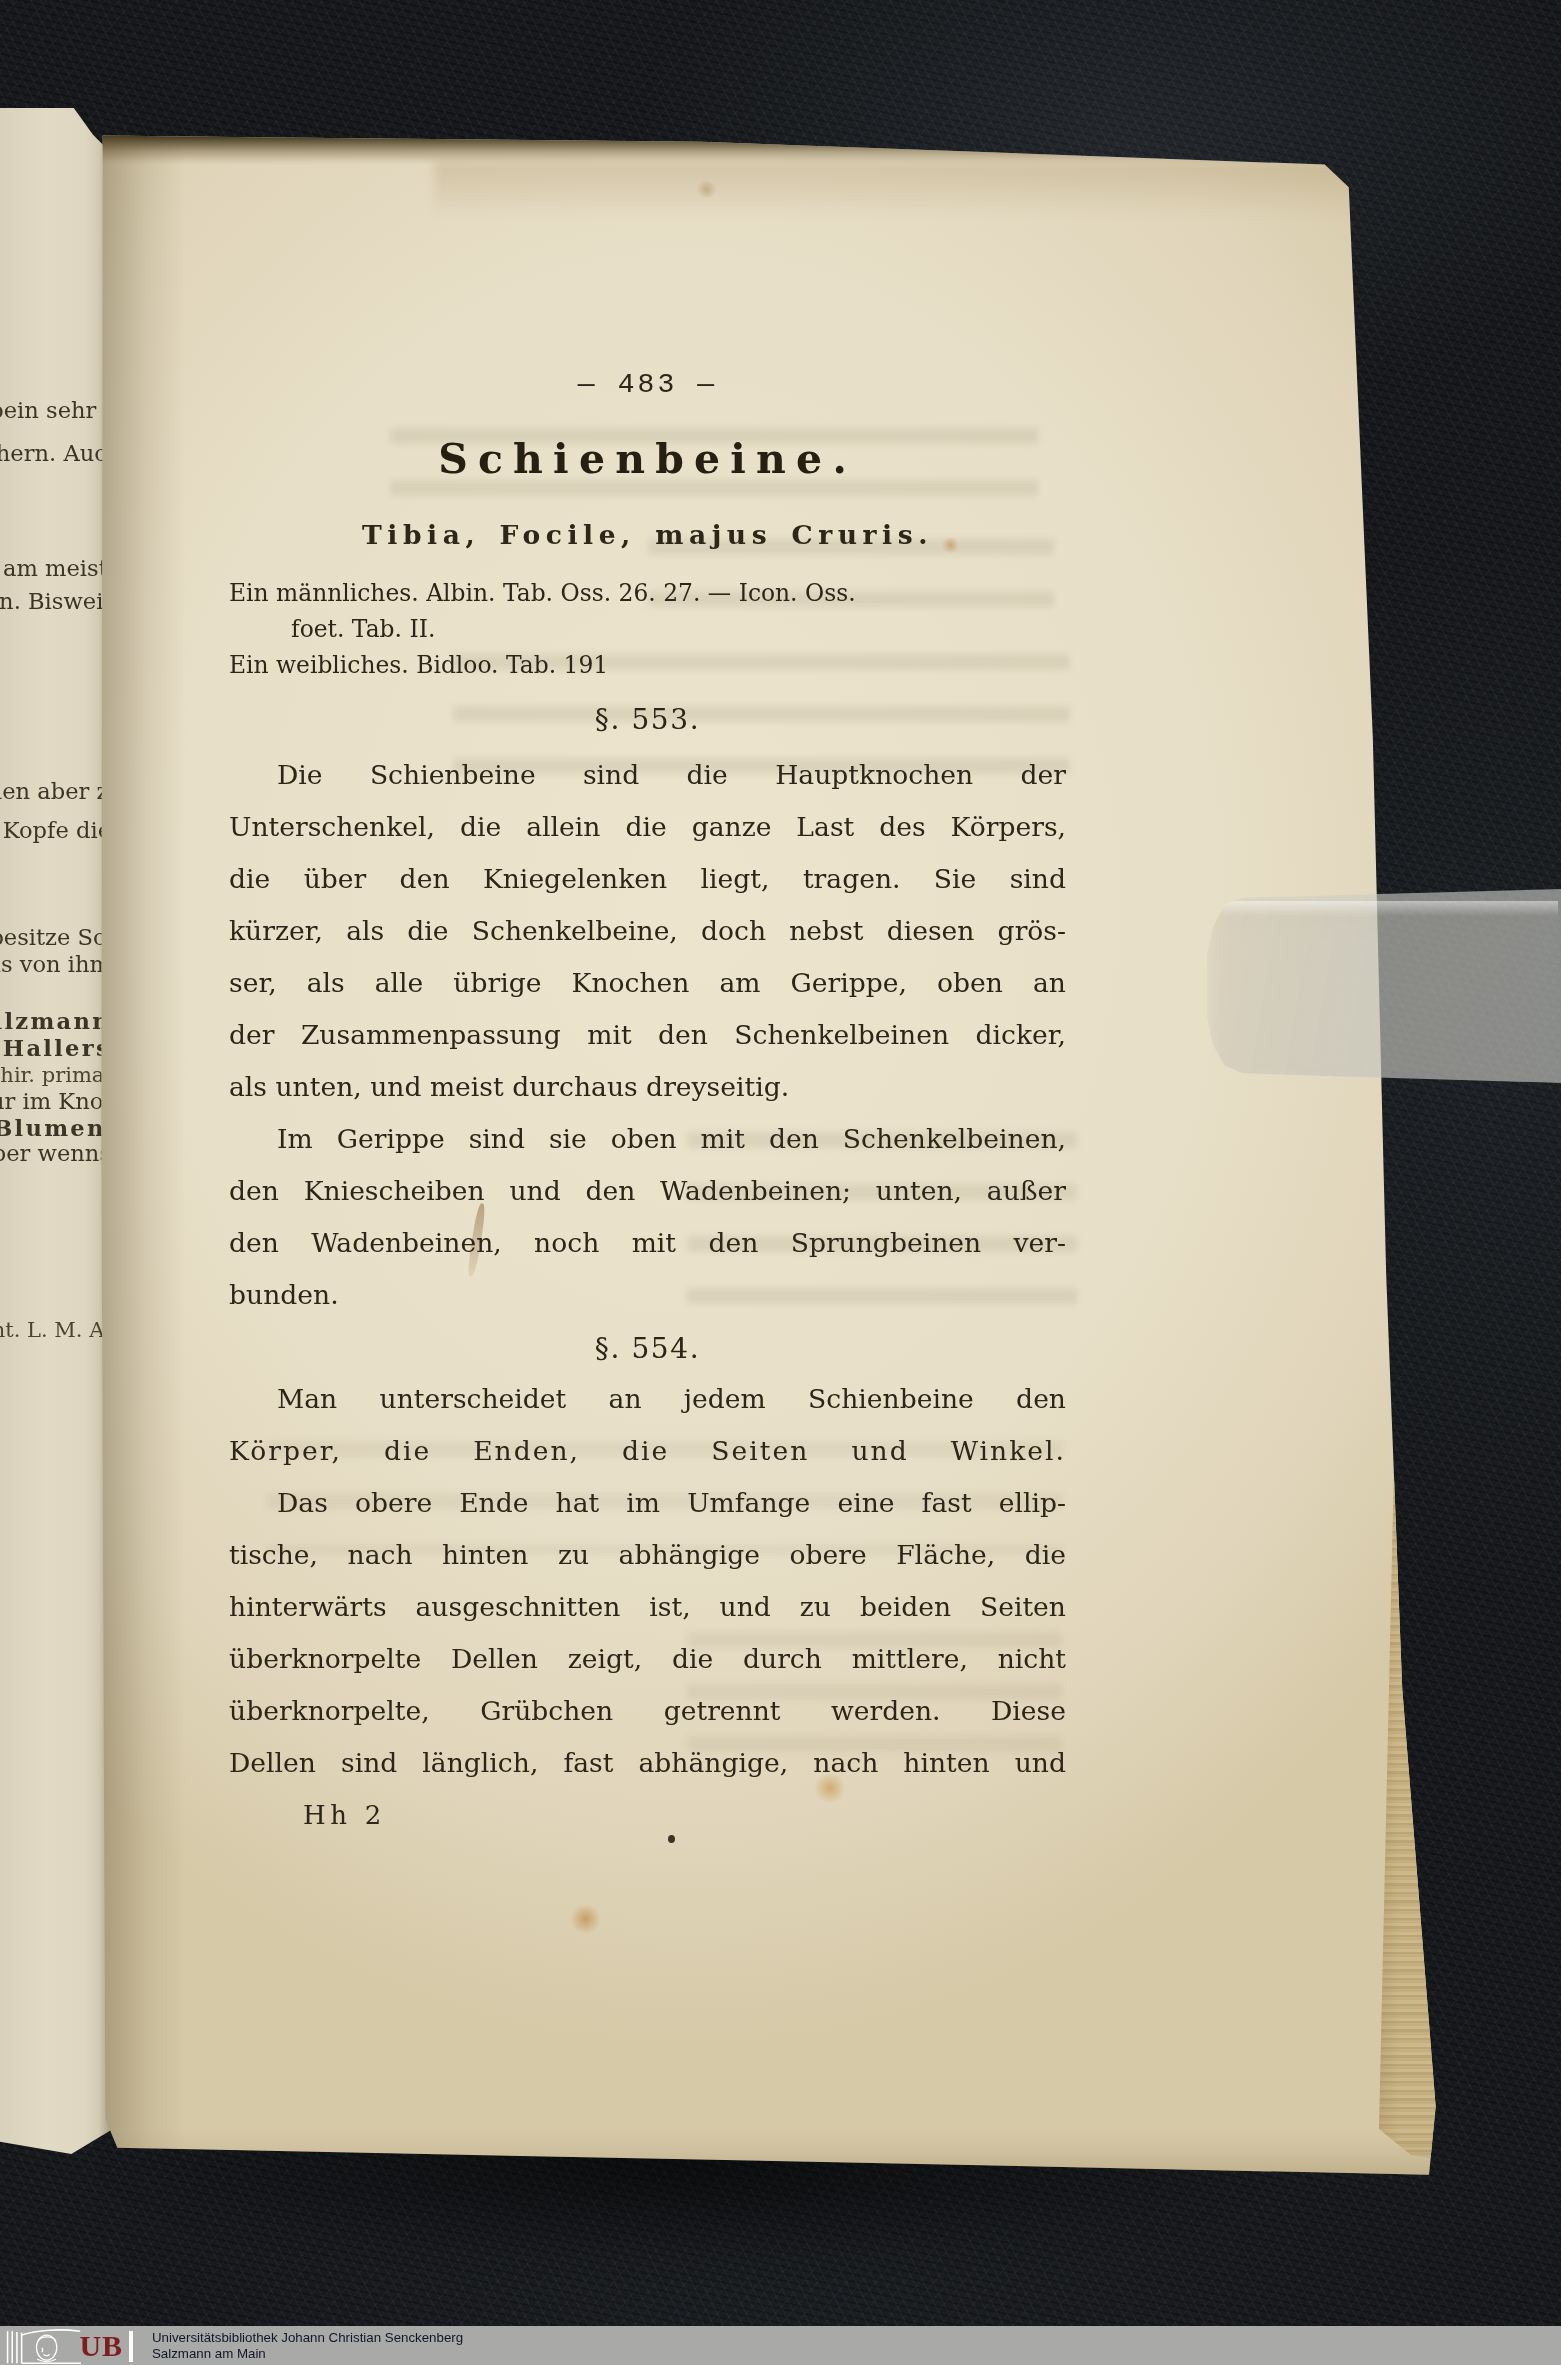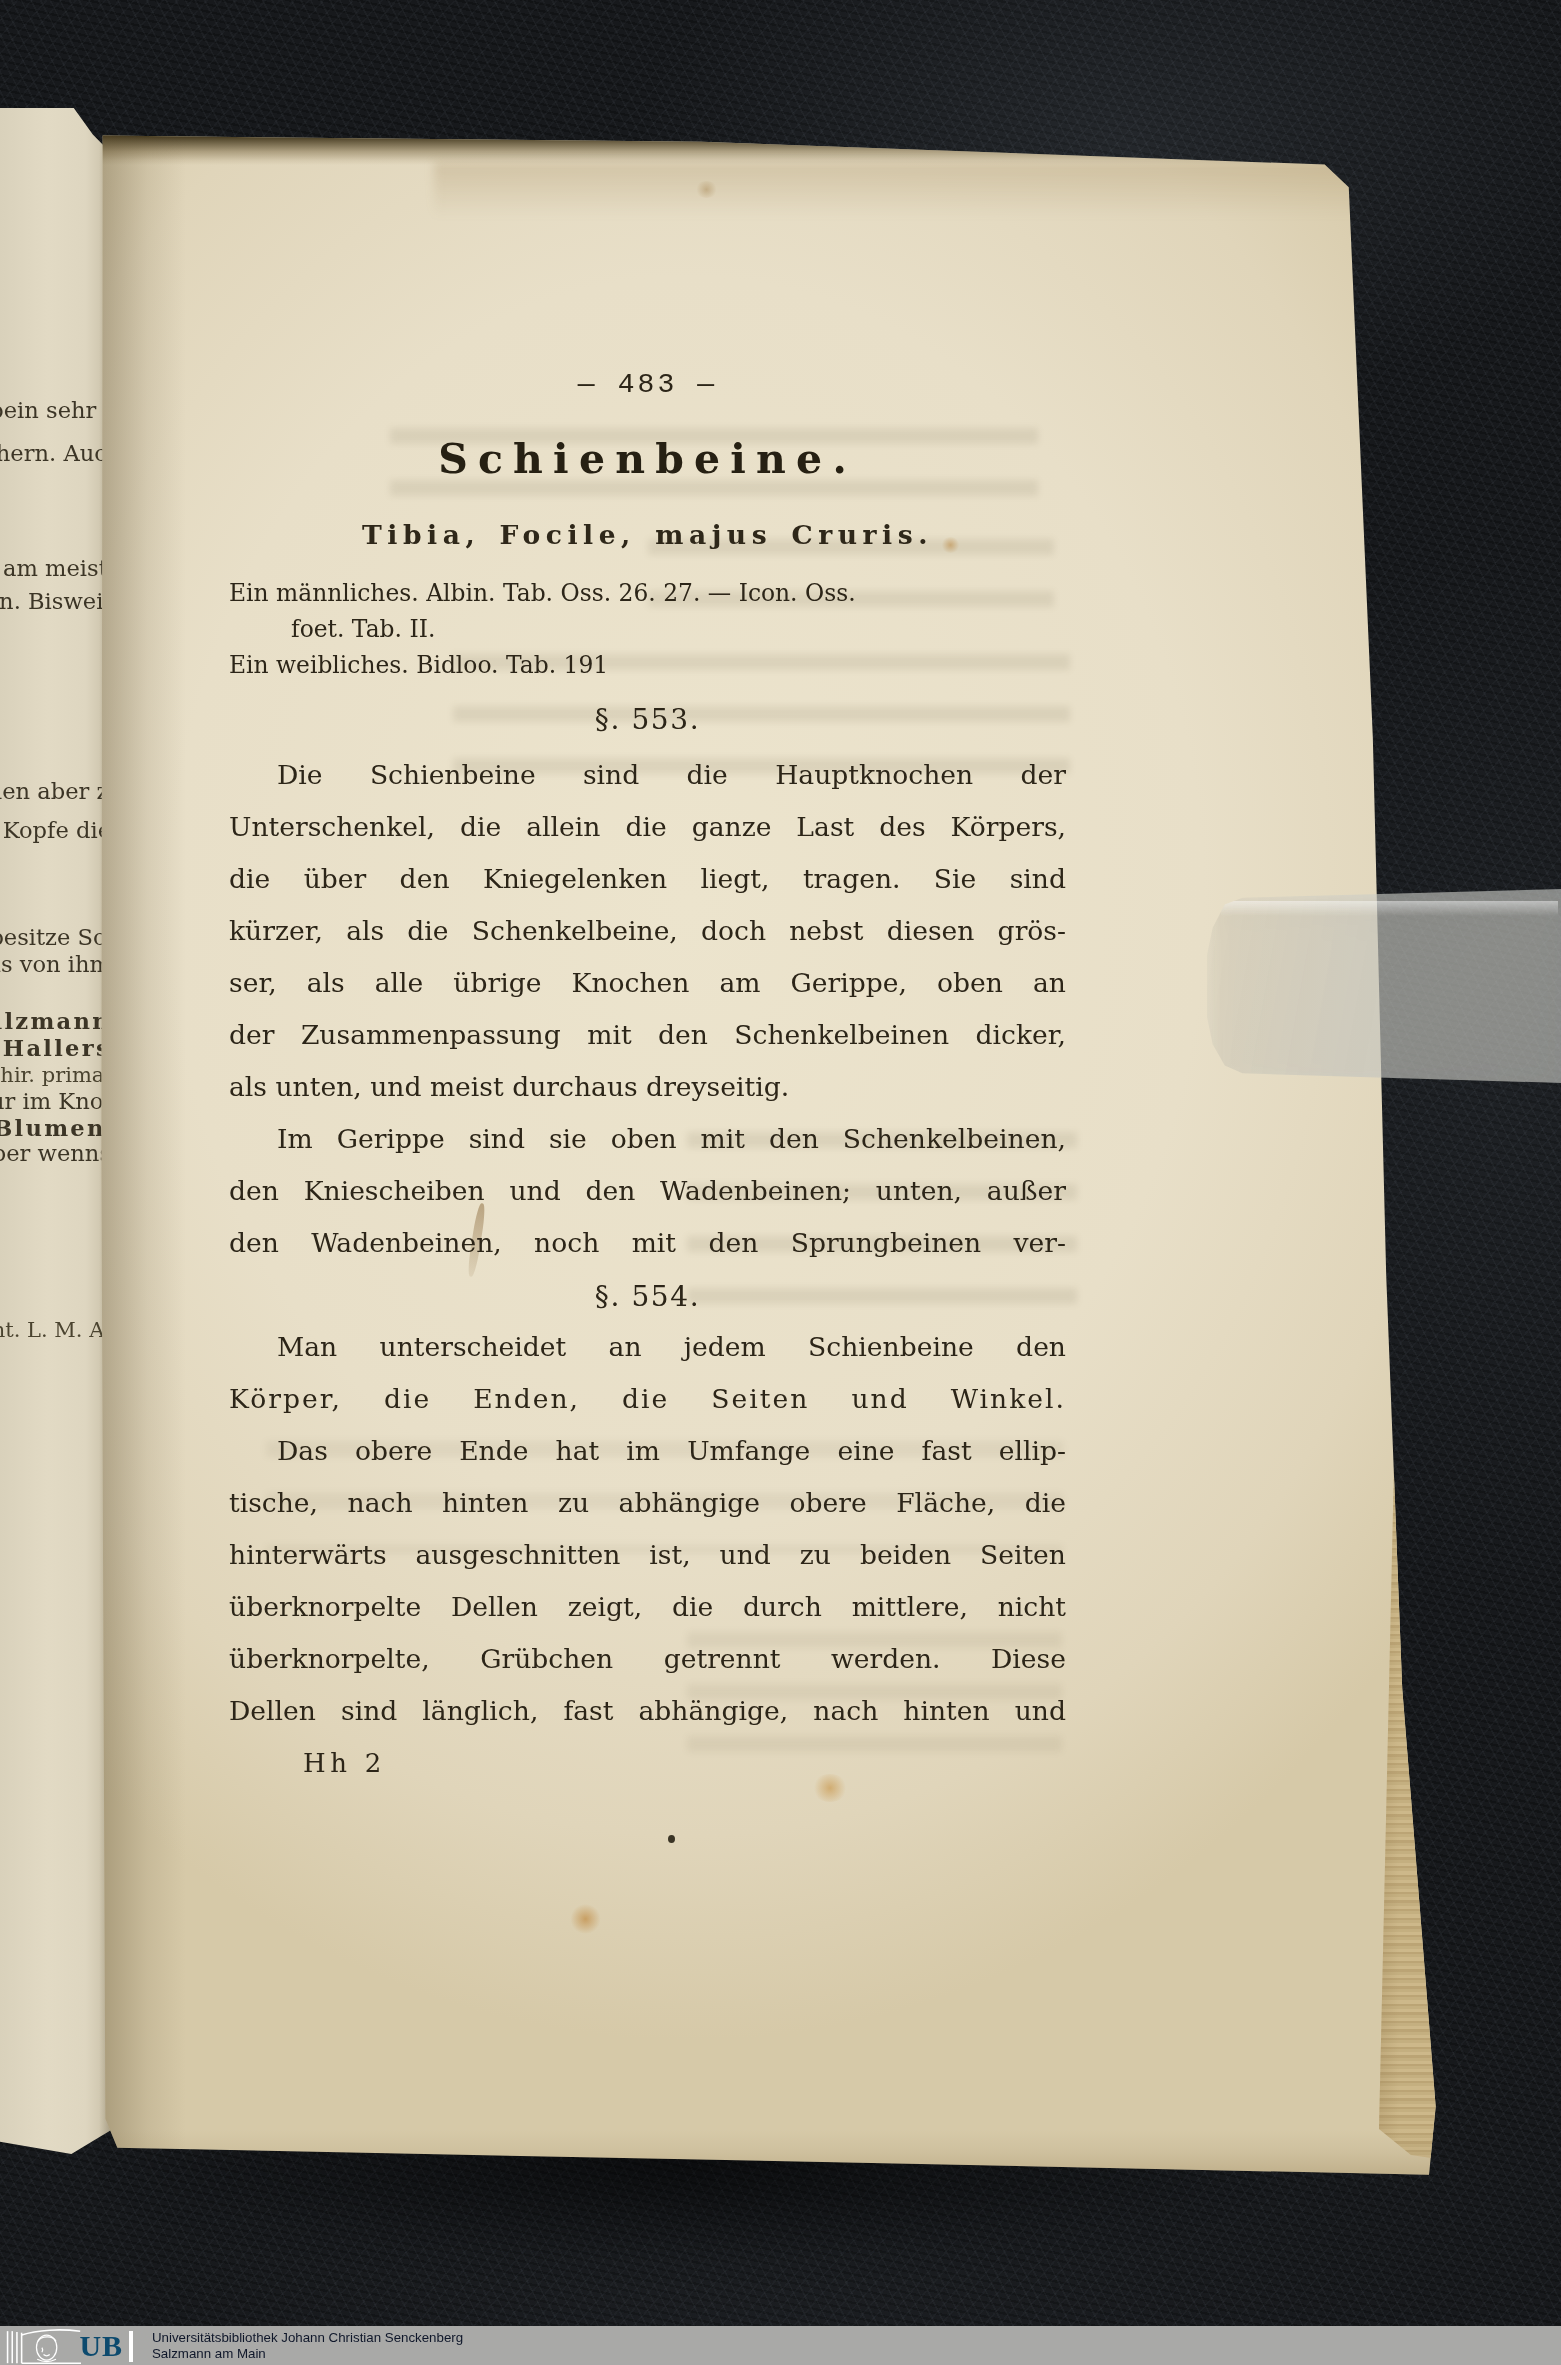--- a/index.html
+++ b/index.html
@@ -118,21 +118,21 @@
   
   .footer{
     position:absolute;left:0;bottom:0;width:100%;height:40px;background:#a9a9a7;
     display:flex;align-items:center;
     font-family:"Liberation Sans","DejaVu Sans",sans-serif;
   }
   .logo{display:flex;align-items:center;height:36px;margin-left:6.2px;position:relative;}
   .logo svg{display:block;}
   .logo .ub{
     font-family:"Liberation Serif","DejaVu Serif",serif;
-    font-size:30px;font-weight:bold;color:#0c4a6e;letter-spacing:0.8px;
+    font-size:30px;font-weight:bold;color:#7f1d1d;letter-spacing:0.8px;
     margin-left:-1.6px;line-height:36px;text-align:right;
   }
   .logo .bar{width:3.9px;height:31px;background:#ffffff;margin-left:6.2px;}
   .footer-text{margin-left:19px;color:#0f172a;font-size:13.3px;line-height:16.4px;}
 </style>
 </head>
 <body>
 
 <div class="leather"></div>
 <div class="book-shadow"></div>
@@ -193,20 +193,21 @@
     <div class="tline jline">die über den Kniegelenken liegt, tragen.  Sie sind</div>
     <div class="tline jline">kürzer, als die Schenkelbeine, doch nebst diesen grös-</div>
     <div class="tline jline">ser, als alle übrige Knochen am Gerippe, oben an</div>
     <div class="tline jline">der Zusammenpassung mit den Schenkelbeinen dicker,</div>
     <div class="tline">als unten, und meist durchaus dreyseitig.</div>
   </div>
   <div>
     <div class="tline jline indent">Im Gerippe sind sie oben mit den Schenkelbeinen,</div>
     <div class="tline jline">den Kniescheiben und den Wadenbeinen; unten, außer</div>
     <div class="tline jline">den Wadenbeinen, noch mit den Sprungbeinen ver-</div>
+    <div class="tline">bunden.</div>
   </div>
   <div class="shead h554">§.  554.</div>
   <div>
     <div class="tline jline indent">Man unterscheidet an jedem Schienbeine den</div>
     <div class="tline jline spaced">Körper, die Enden, die Seiten und Winkel.</div>
     <div class="tline jline indent">Das obere Ende hat im Umfange eine fast ellip-</div>
     <div class="tline jline">tische, nach hinten zu abhängige obere Fläche, die</div>
     <div class="tline jline">hinterwärts ausgeschnitten ist, und zu beiden Seiten</div>
     <div class="tline jline">überknorpelte Dellen zeigt, die durch mittlere, nicht</div>
     <div class="tline jline">überknorpelte, Grübchen getrennt werden.  Diese</div>

